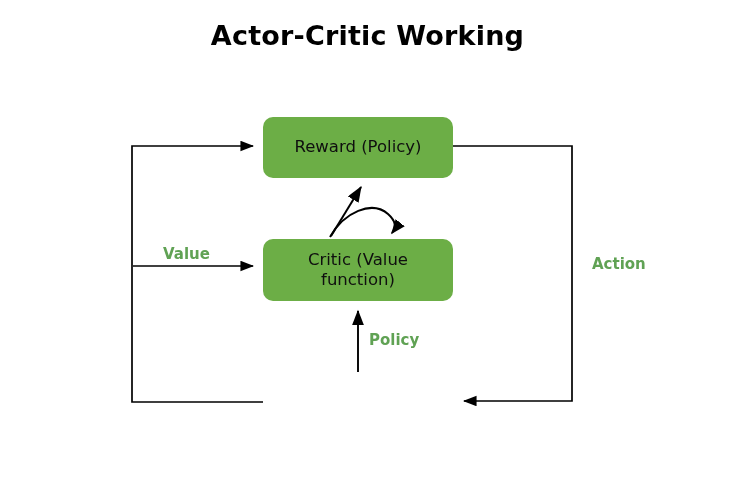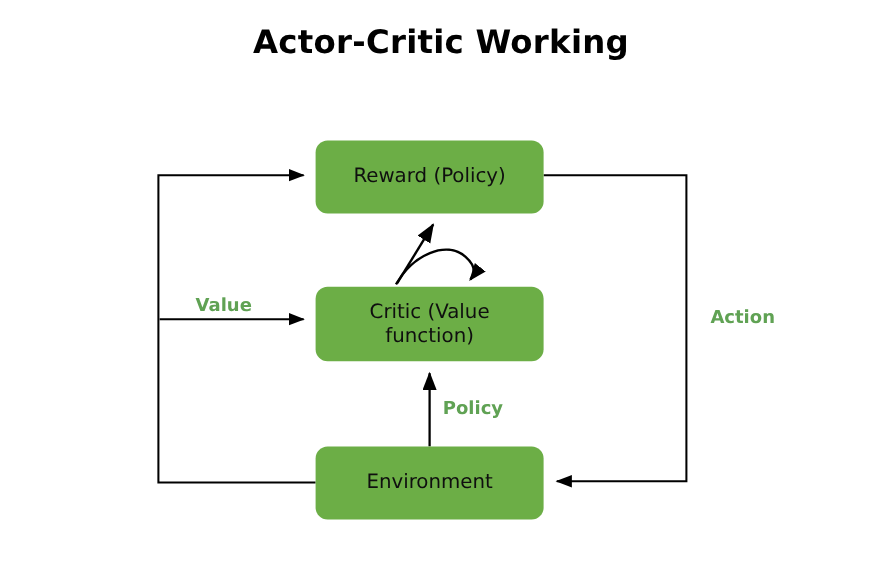--- a/index.html
+++ b/index.html
@@ -160,23 +160,20 @@
   </svg>
 
   <div class="node-box" id="node-actor">
     <span>Reward (Policy)</span>
   </div>
 
   <div class="node-box" id="node-critic">
     <span>Critic (Value function)</span>
   </div>
 
-  <div class="node-box" id="node-environment">
-    <span>Environment</span>
-  </div>
 
 
   <div class="edge-label" id="label-state">Value</div>
 
   <div class="edge-label" id="label-reward">Policy</div>
 
   <div class="edge-label" id="label-action">Action</div>
 
 </div>
 

